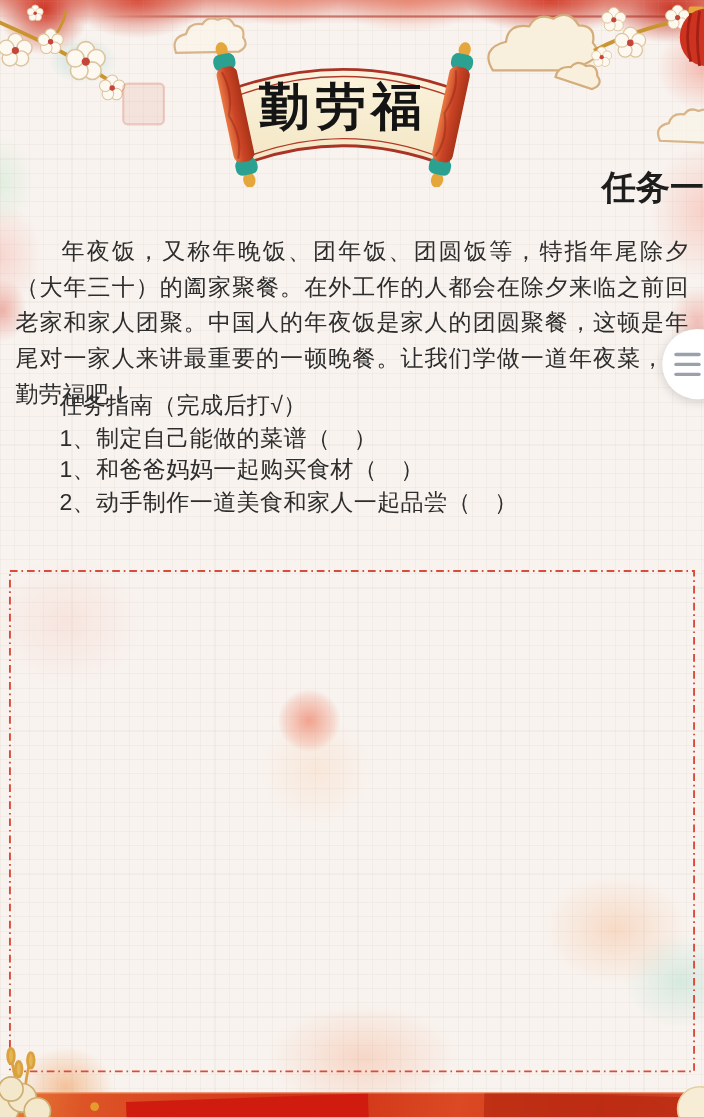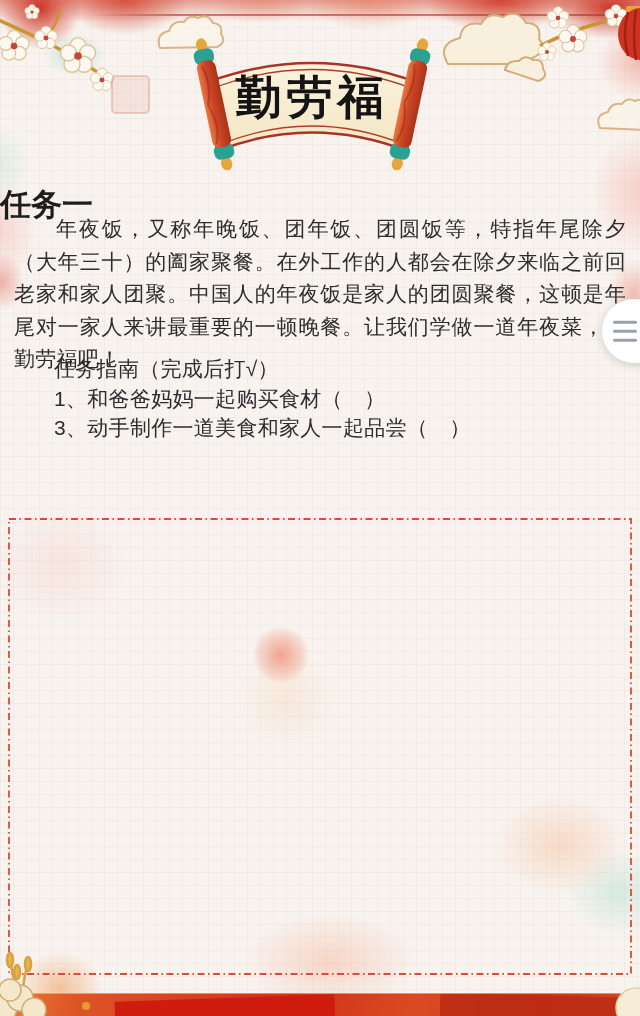--- a/index.html
+++ b/index.html
@@ -51,22 +51,22 @@
   .deco{position:absolute;left:0;top:0;z-index:1;pointer-events:none;}
   
   .scroll-wrap{position:absolute;left:184px;top:38px;width:256px;height:132px;z-index:2;}
   .scroll-wrap svg{display:block;}
   .banner-text{
     font-family:"Liberation Serif","DejaVu Serif",serif;
     font-weight:bold;letter-spacing:5px;
   }
   
   .section-title{
-    position:absolute;left:0;top:184px;width:100%;z-index:2;
-    text-align:left;font-size:31px;font-weight:bold;color:#1d1d1d;
+    position:absolute;left:0;top:150px;width:100%;z-index:2;
+    text-align:right;font-size:31px;font-weight:bold;color:#1d1d1d;
   }
   .intro-paragraph{
     position:absolute;left:14px;top:213px;width:612px;z-index:2;
     font-size:21px;line-height:32.5px;color:#2d2d2d;font-weight:500;
     text-align:justify;text-indent:2em;letter-spacing:.3px;
   }
   .guide{position:absolute;left:42px;top:354px;width:560px;z-index:2;
     font-size:21px;line-height:29.5px;color:#2d2d2d;font-weight:500;letter-spacing:.3px;margin-left:12px;}
   .guide .row{white-space:nowrap;}
   
@@ -188,22 +188,23 @@
       <text class="banner-text" x="128" y="75" text-anchor="middle" font-size="46" fill="#141414">勤劳福</text>
     </svg>
   </div>
 
   <div class="section-title">任务一</div>
 
   <div class="intro-paragraph">年夜饭，又称年晚饭、团年饭、团圆饭等，特指年尾除夕（大年三十）的阖家聚餐。在外工作的人都会在除夕来临之前回老家和家人团聚。中国人的年夜饭是家人的团圆聚餐，这顿是年尾对一家人来讲最重要的一顿晚餐。让我们学做一道年夜菜，集勤劳福吧！</div>
 
   <div class="guide">
     <div class="row">任务指南（完成后打√）</div>
+    <div class="row">1、制定自己能做的菜谱（　）</div>
     <div class="row">1、和爸爸妈妈一起购买食材（　）</div>
-    <div class="row">3、动手制作一道美食和家人一起品尝（　）</div>
+    <div class="row">2、动手制作一道美食和家人一起品尝（　）</div>
   </div>
 
   <div class="photo-box">
     <svg width="624" height="457" viewBox="0 0 624 457">
       <rect x="1" y="1" width="622" height="455" fill="none" stroke="#d94b3a" stroke-width="1.8" stroke-dasharray="7 3.5 1.5 3.5"></rect>
     </svg>
   </div>
 
   <div class="bottom-band">
     <div class="band-shape-a"></div>

